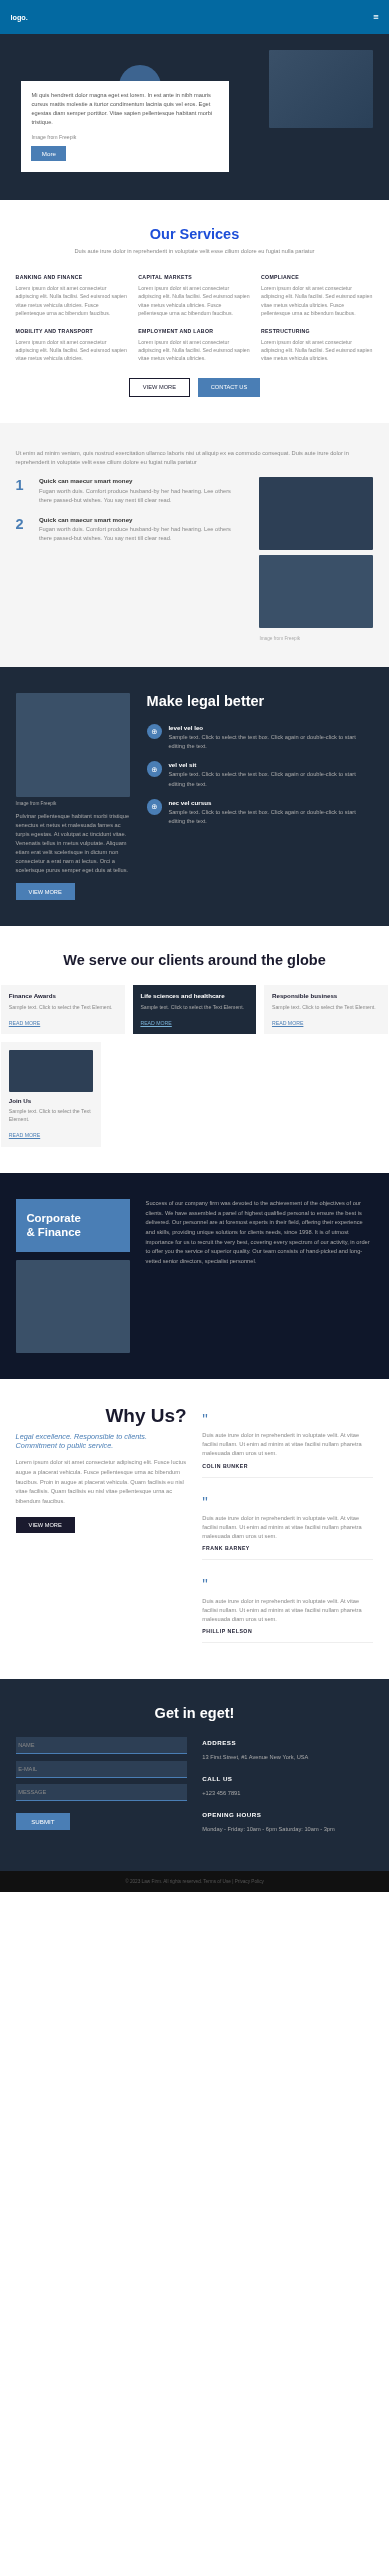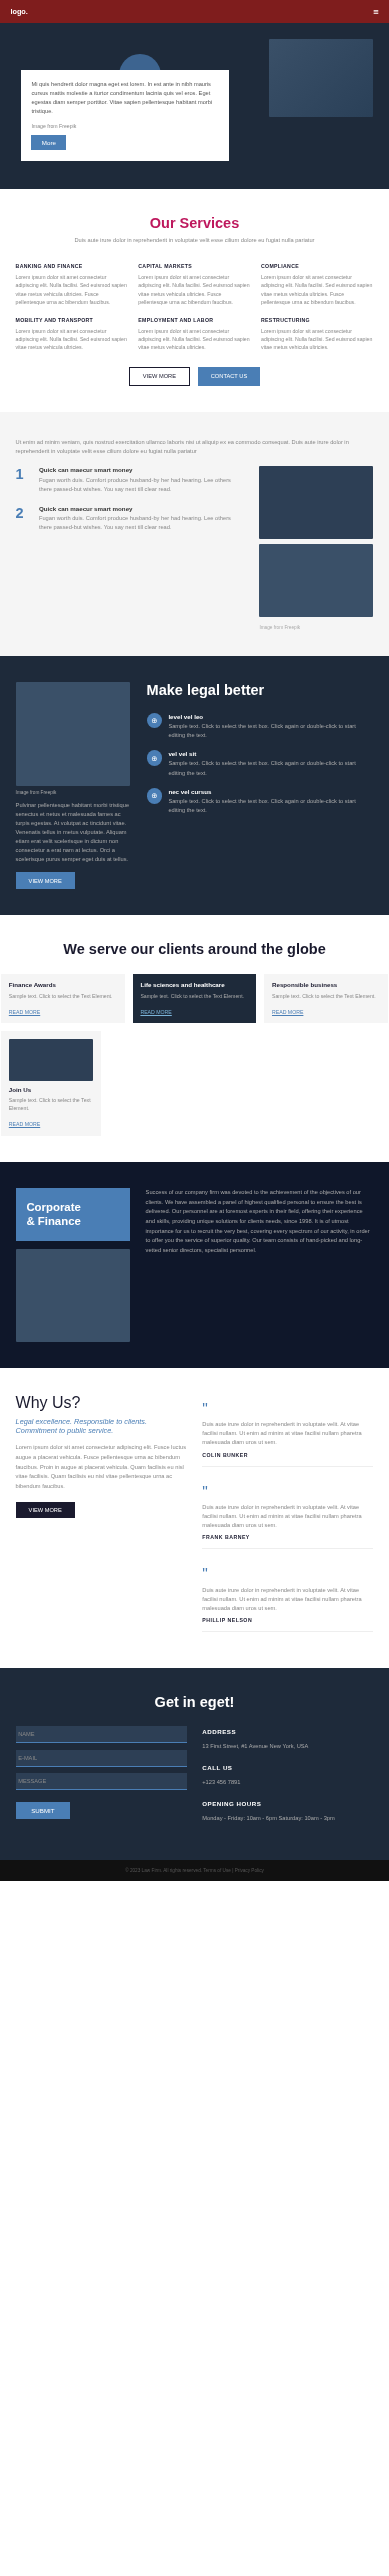--- a/index.html
+++ b/index.html
@@ -1,25 +1,25 @@
 <!DOCTYPE html>
 <html style="font-size:8.3px"><head>
   <meta charset="utf-8">
   <style>
     * { margin: 0; padding: 0; box-sizing: border-box; }
     body { font-family: Arial, sans-serif; background: #fff; width: 389px; }
 
     
     .nav {
-      background: #7f1d1d;
+      background: #0369a1;
       display: flex;
       align-items: center;
       justify-content: space-between;
       padding: 6.2px 10.4px;
-      height: 23px;
+      height: 34px;
     }
     .nav-logo { color: #fff; font-size: 7.3px; font-weight: bold; }
     .nav-menu { color: #fff; font-size: 9.3px; cursor: pointer; }
 
     
     .hero {
       background: #1e2a3a;
       color: #fff;
       padding: 31px 21px 21px 21px;
       position: relative;
@@ -66,21 +66,21 @@
       top: 31px;
       width: 42px;
       height: 42px;
       background: #4a7eb5;
       border-radius: 50%;
       opacity: 0.7;
     }
 
     
     .services { background: #fff; padding: 26px 15.6px; }
-    .section-title { text-align: center; font-size: 14.5px; font-weight: bold; color: #be185d; margin-bottom: 5.2px; }
+    .section-title { text-align: center; font-size: 14.5px; font-weight: bold; color: #1d4ed8; margin-bottom: 5.2px; }
     .section-subtitle { text-align: center; font-size: 5.7px; color: #888; margin-bottom: 18px; line-height: 1.5; }
 
     .services-grid {
       display: grid;
       grid-template-columns: 1fr 1fr 1fr;
       gap: 10.4px;
     }
     .service-item { }
     .service-item-title { font-size: 5.2px; font-weight: bold; color: #1a1a2e; margin-bottom: 4.2px; letter-spacing: 0.3px; }
     .service-item-text { font-size: 5.2px; color: #888; line-height: 1.6; }
@@ -184,21 +184,21 @@
       margin-bottom: 7.8px;
     }
     .corporate-img-block { width: 114px; height: 93px; background: #3a5068; border-radius: 1px; }
     .corporate-right { flex: 1; }
     .corporate-text { font-size: 5.7px; color: #aaa; line-height: 1.7; }
 
     
     .why { background: #fff; padding: 26px 15.6px; }
     .why-inner { display: flex; gap: 15.6px; align-items: flex-start; }
     .why-left { flex: 1; }
-    .why-title { font-size: 16px; font-weight: normal; color: #1a1a2e; margin-bottom: 5.2px; }
+    .why-title { font-size: 19px; font-weight: bold; color: #1a1a2e; margin-bottom: 5.2px; text-align: right; }
     .why-subtitle { font-size: 7.3px; color: #4a7eb5; margin-bottom: 7.8px; font-style: italic; }
     .why-text { font-size: 5.7px; color: #888; line-height: 1.7; margin-bottom: 10.4px; }
     .why-btn { background: #1a1a2e; color: #fff; border: none; padding: 5.2px 13px; font-size: 5.7px; cursor: pointer; }
     .why-right { flex: 1; }
     .testimonial { margin-bottom: 10.4px; padding: 7.8px 0; border-bottom: 0.5px solid #eee; }
     .quote-mark { font-size: 15.6px; color: #4a7eb5; line-height: 1; margin-bottom: 2.6px; }
     .testimonial-text { font-size: 5.7px; color: #888; line-height: 1.6; margin-bottom: 4.2px; }
     .testimonial-author { font-size: 5.2px; font-weight: bold; color: #1a1a2e; letter-spacing: 0.5px; }
 
     

